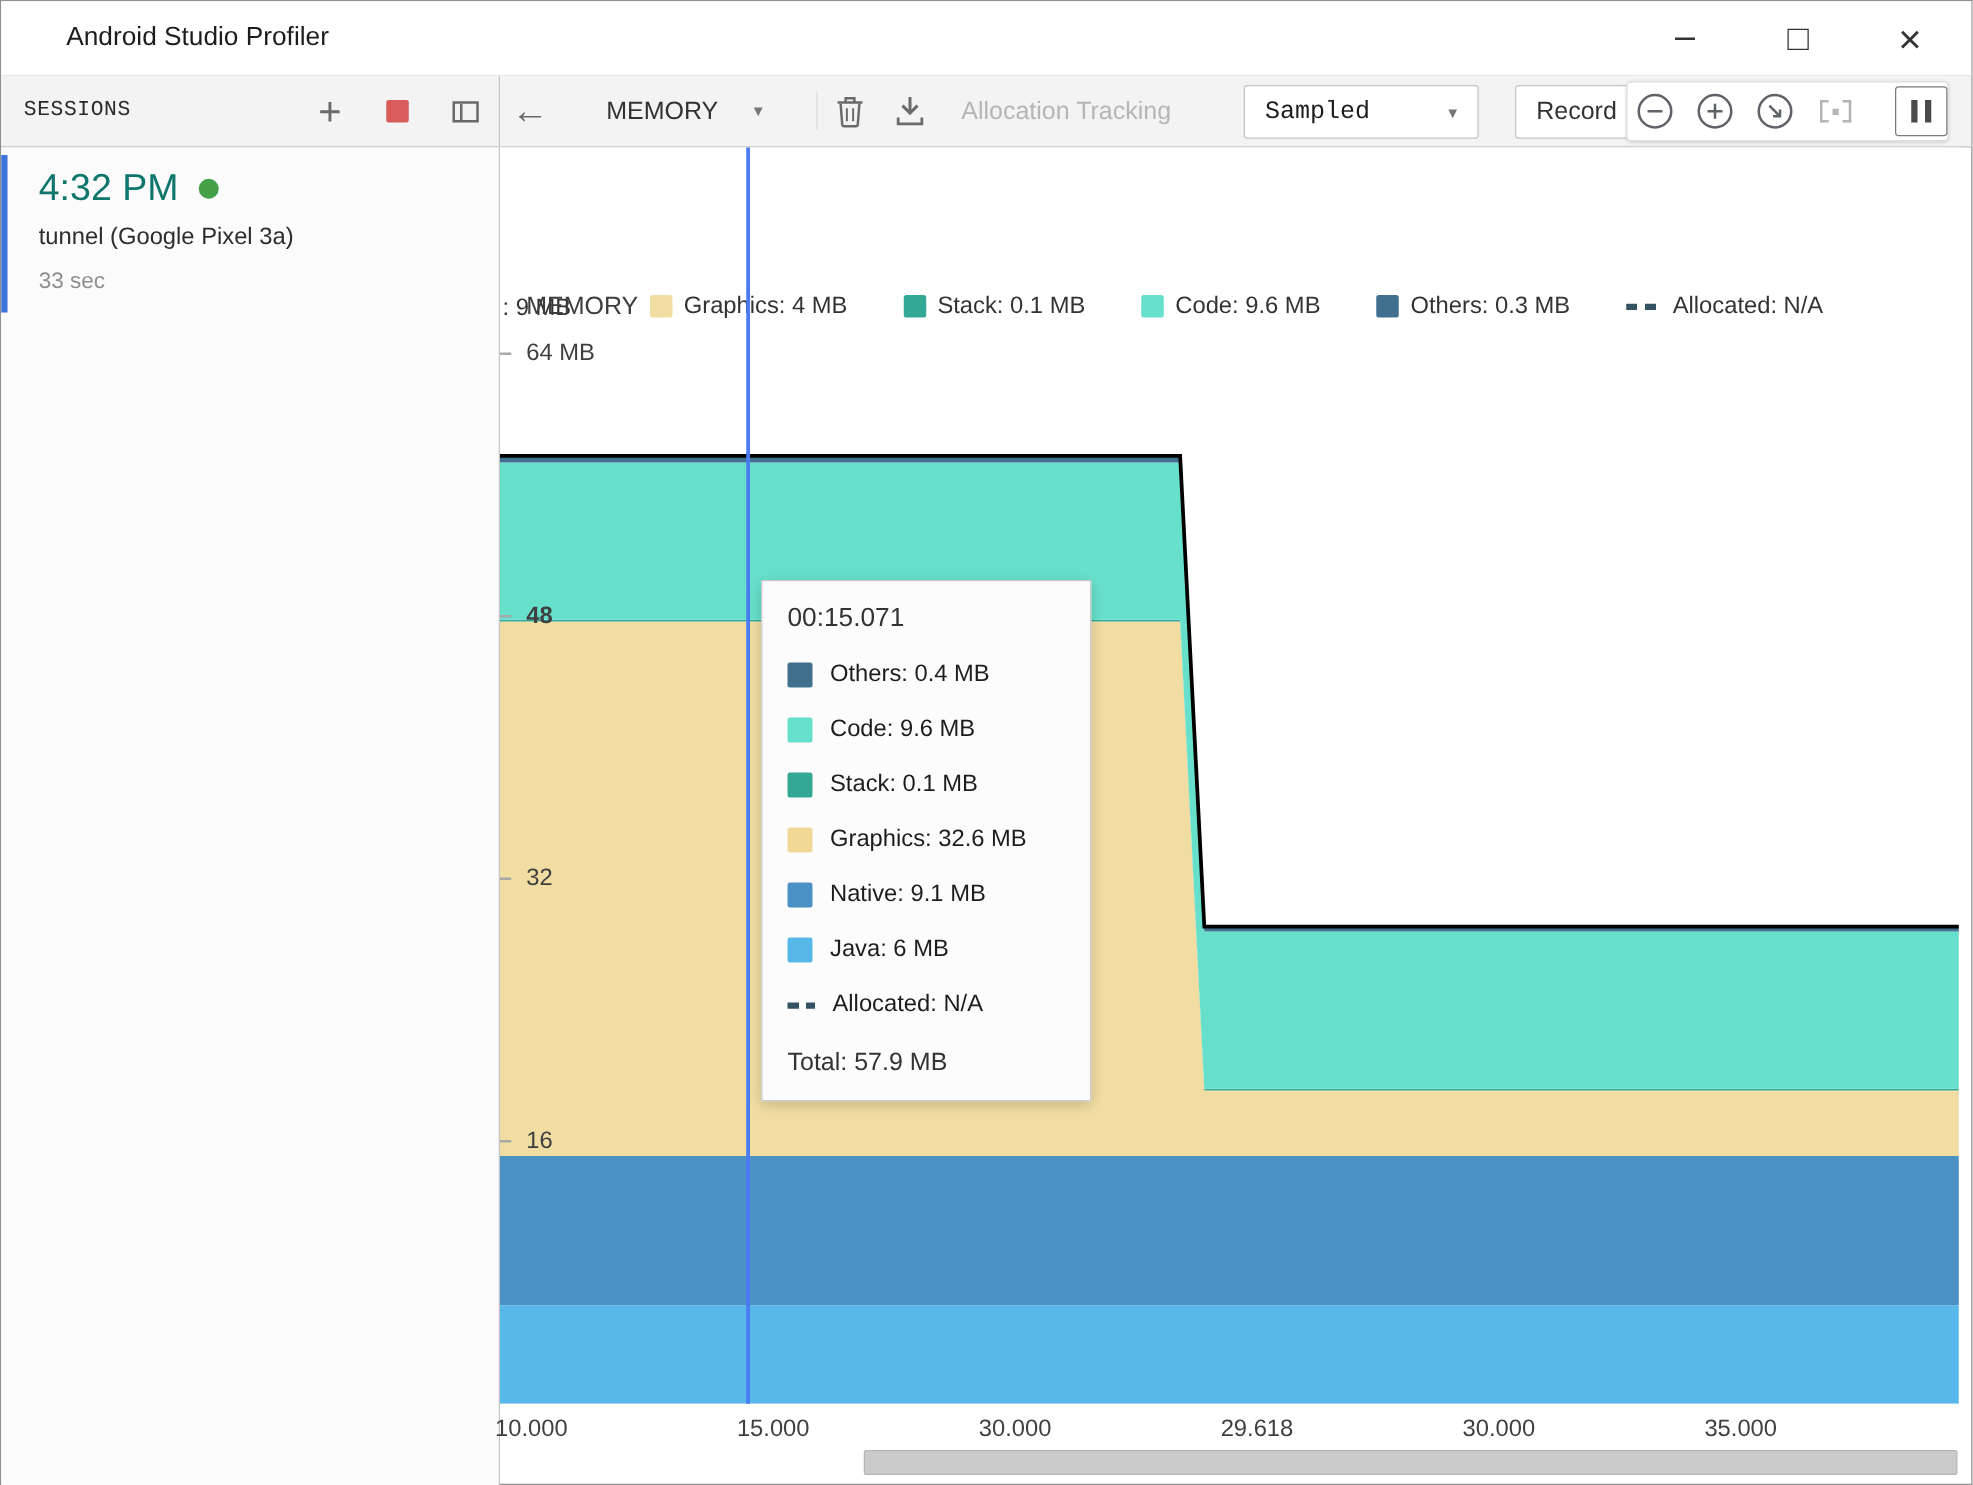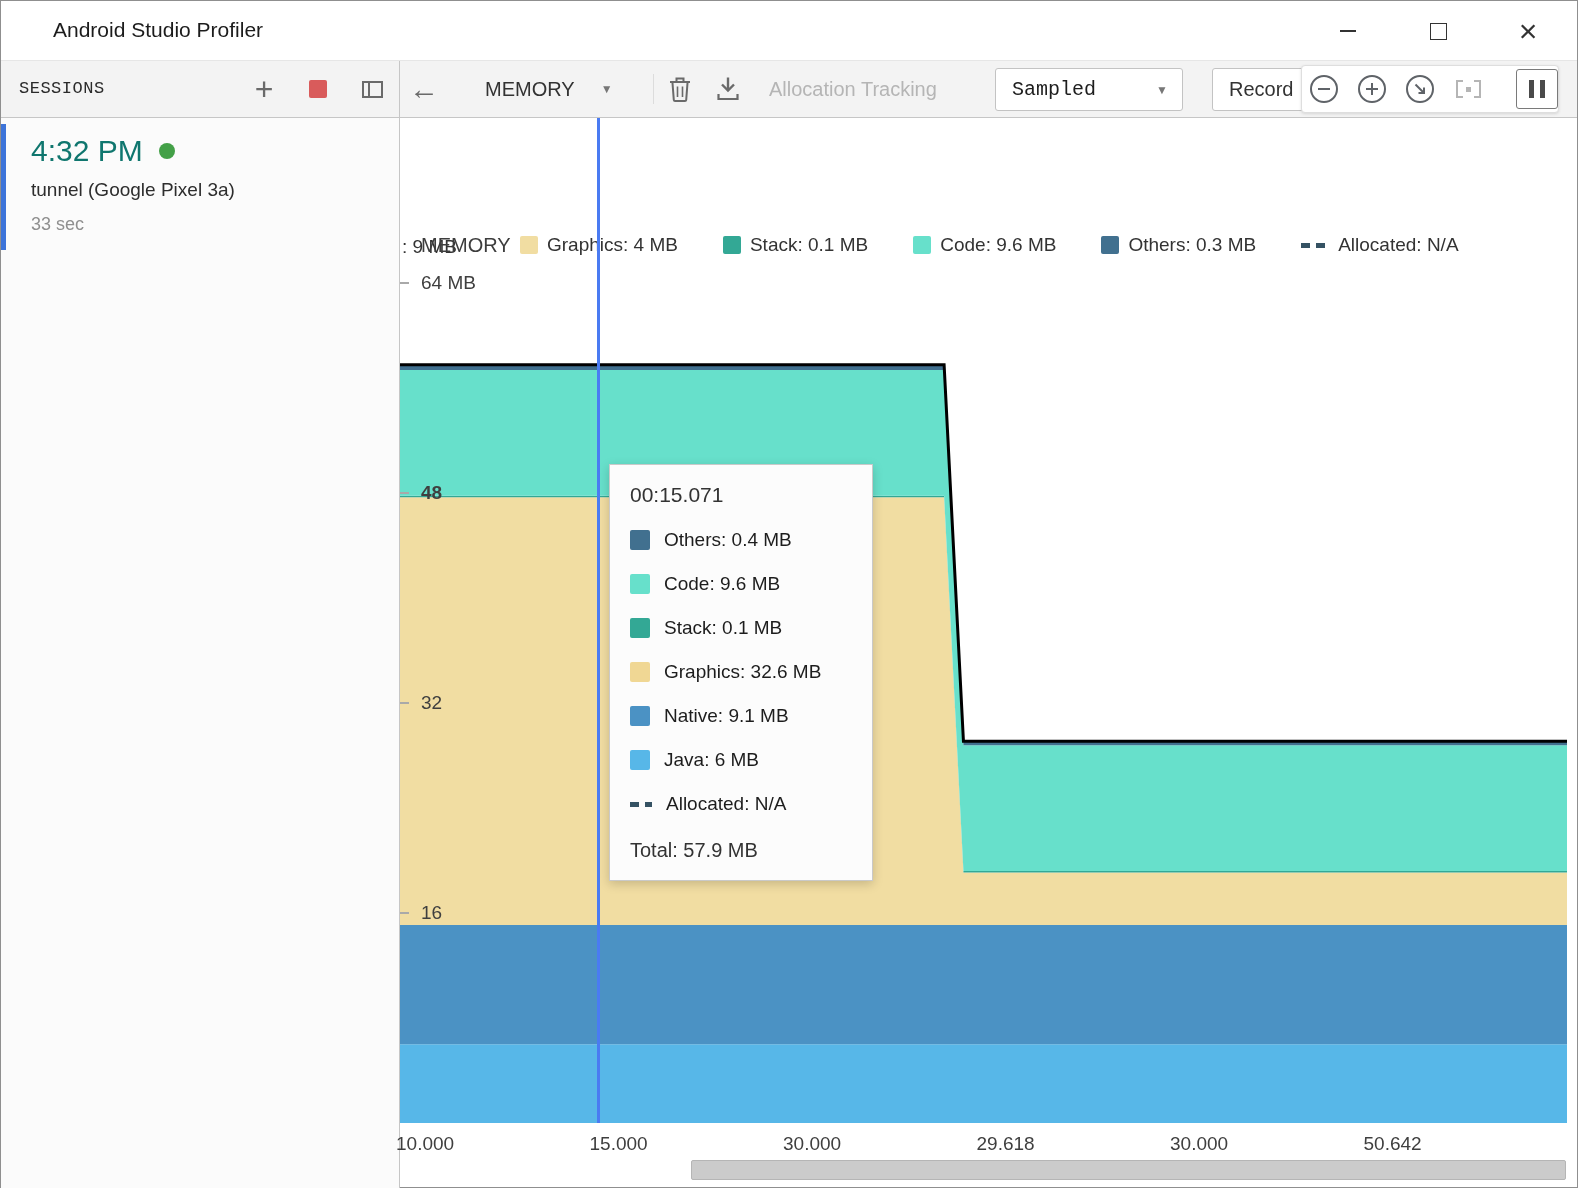--- a/index.html
+++ b/index.html
@@ -297,20 +297,20 @@
       <div class="ydash" style="top: 164.313px;"></div>
       <div class="ytick" style="top: 154.313px;">64 MB</div>
     </div>
 
   <div class="xaxis" id="xaxis">
       <div class="xtick" style="left: -4px;">10.000</div>
       <div class="xtick" style="left: 189.5px;">15.000</div>
       <div class="xtick" style="left: 383px;">30.000</div>
       <div class="xtick" style="left: 576.5px;">29.618</div>
       <div class="xtick" style="left: 770px;">30.000</div>
-      <div class="xtick" style="left: 963.5px;">50.642</div>
+      <div class="xtick" style="left: 963.5px;">35.000</div>
     </div>
 
   <div class="hscroll">
     <div class="thumb"></div>
   </div>
 
 </div>
 
 </body></html>

